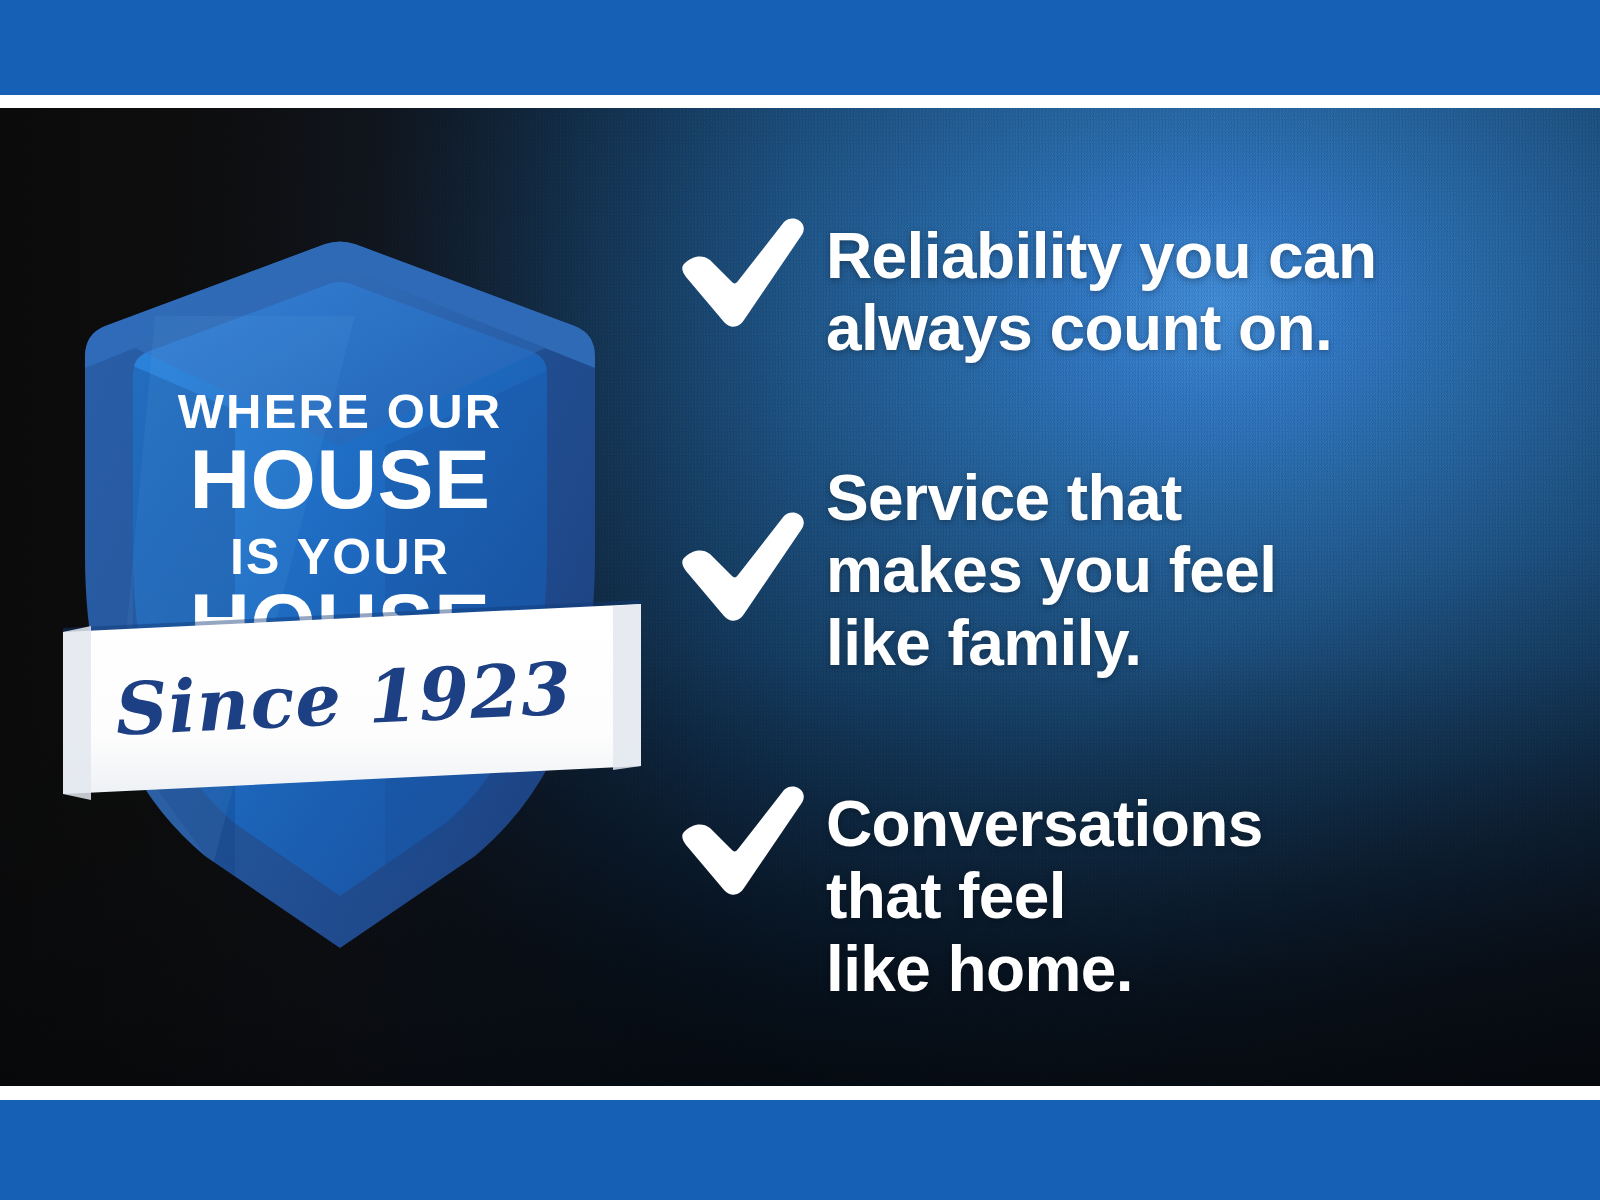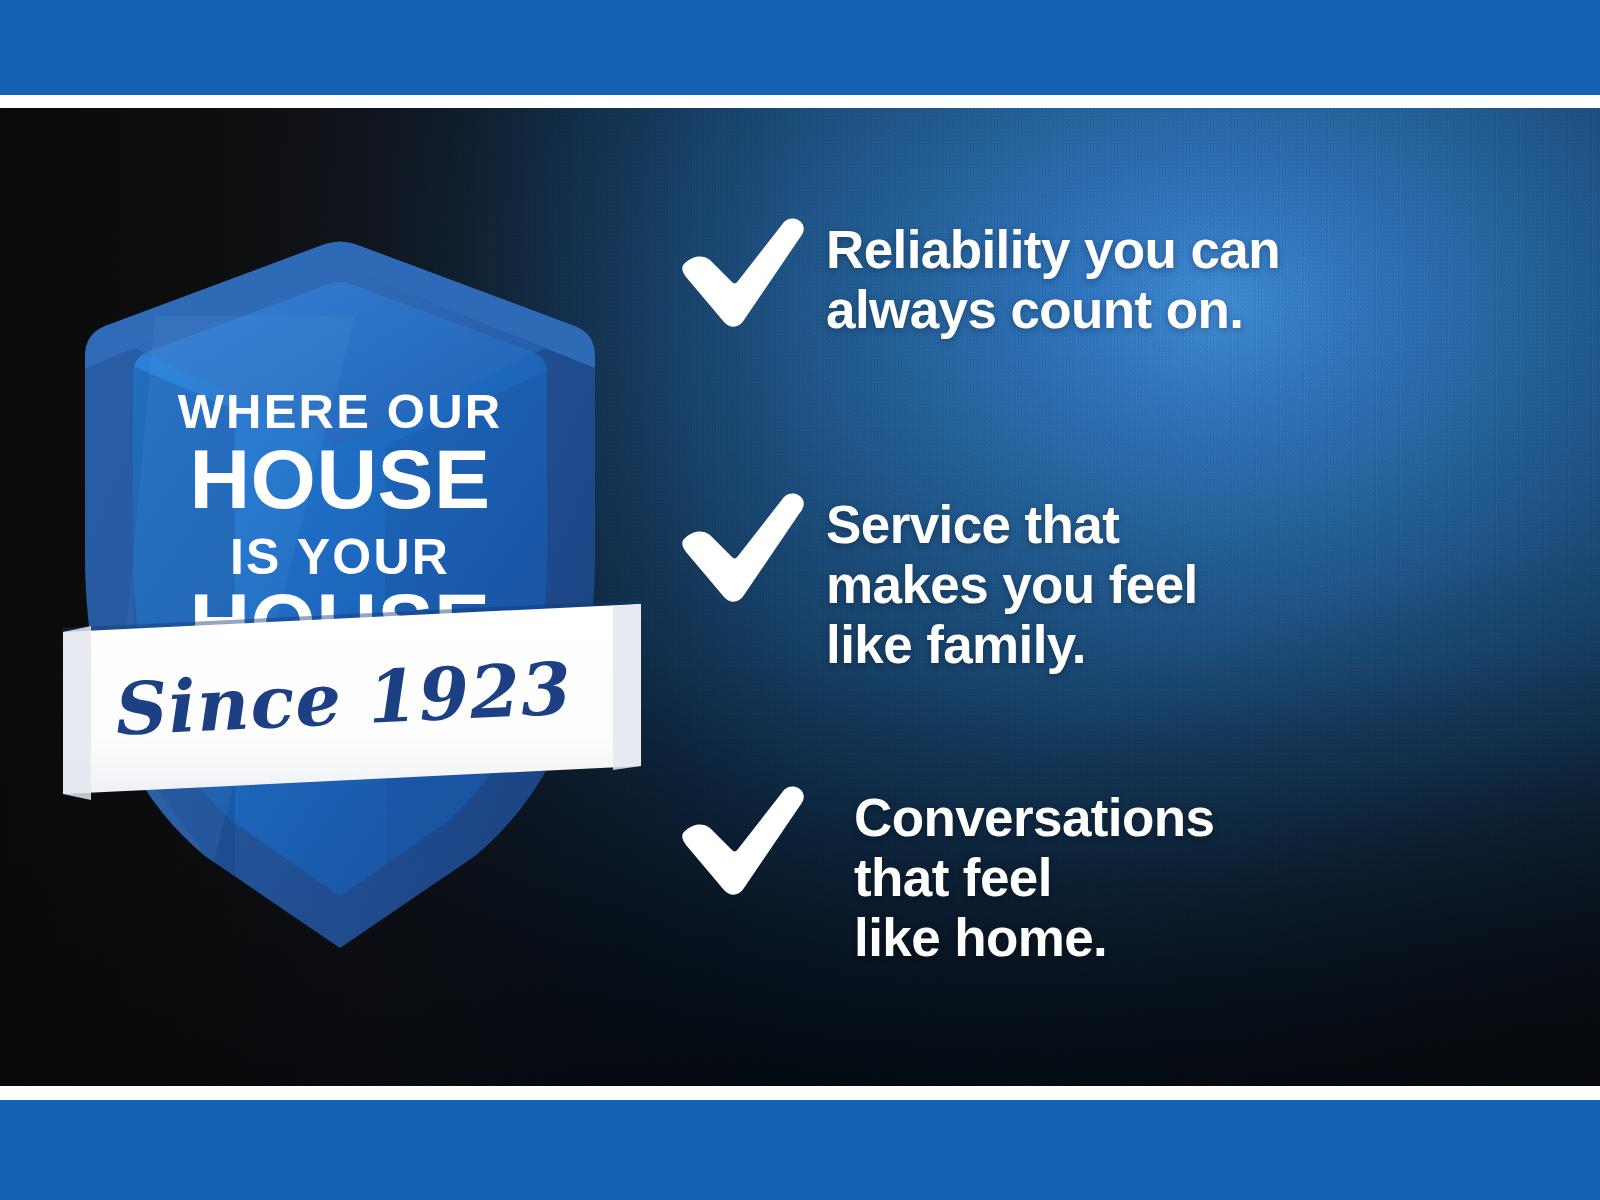--- a/index.html
+++ b/index.html
@@ -148,45 +148,45 @@
     height: 978px;
     z-index: 4;
   }
   .bullet {
     position: absolute;
     left: 0;
     display: flex;
     align-items: flex-start;
   }
   .bullet-1 { top: 108px; }
-  .bullet-2 { top: 383px; }
+  .bullet-2 { top: 350px; align-items: center; }
   .bullet-3 { top: 676px; }
 
   .check-icon {
     flex: 0 0 auto;
     width: 136px;
     height: 116px;
     margin-right: 18px;
   }
   .check-icon svg { display: block; width: 100%; height: 100%; }
 
   .bullet-text {
     color: #ffffff;
     font-family: "Liberation Sans", sans-serif;
     font-weight: bold;
-    font-size: 53px;
+    font-size: 64px;
     line-height: 1.13;
     letter-spacing: -0.6px;
     white-space: pre-line;
     padding-top: 4px;
     text-shadow: 0 2px 7px rgba(0,0,0,.30);
   }
   .bullet-1 .bullet-text { width: 660px; }
   .bullet-2 .bullet-text { width: 600px; }
-  .bullet-3 .bullet-text { width: 620px; margin-left: 28px; }
+  .bullet-3 .bullet-text { width: 620px; }
 </style>
 </head>
 <body>
 
 <div id="poster">
 
   <div class="brand-bar top"></div>
   <div class="white-gap top"></div>
 
   <div id="stage">

